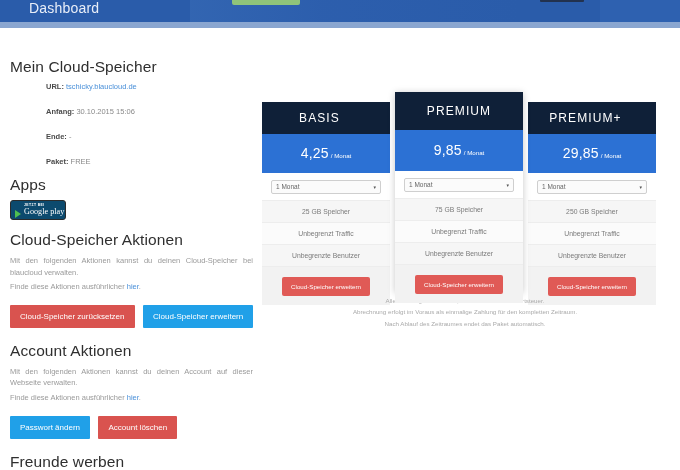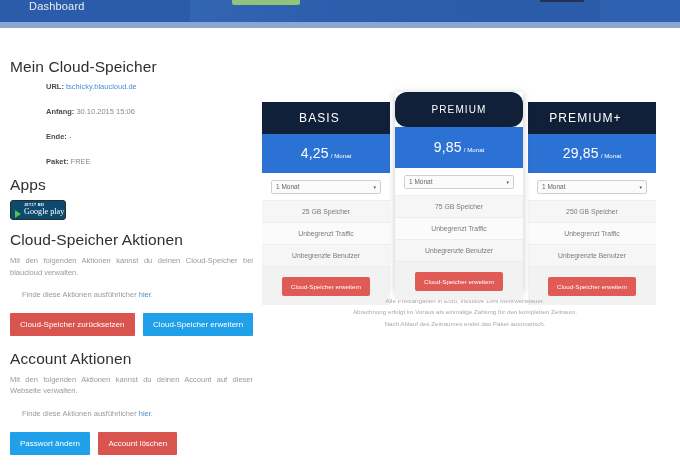--- a/index.html
+++ b/index.html
@@ -26,21 +26,21 @@
     background: linear-gradient(90deg,#3568b4 0%,#2d5fae 40%,#2a5caa 100%);
     opacity: .75;
   }
   .topbar-sheen2 {
     position: absolute; top: 0; left: 600px;
     width: 80px; height: 22px;
     background: #2e61b0;
   }
   .brand {
     position: absolute; left: 29px; top: 0;
-    color: #e8eef8; font-size: 11px; letter-spacing: .2px;
+    color: #e8eef8; font-size: 14px; letter-spacing: .2px;
     z-index: 3;
   }
   .green-chip {
     position: absolute; left: 232px; top: -6px;
     width: 68px; height: 11px;
     background: #8fc47a; border-radius: 2px;
     z-index: 2;
   }
   .dark-chip {
     position: absolute; left: 540px; top: -4px;
@@ -68,21 +68,21 @@
     font-size: 7.5px; color: #8a8a8a; margin: 0 0 9px 0; line-height: 1.2;
   }
   .meta b { color: #4a4a4a; font-weight: 700; padding-left: 36px; }
   .meta a { color: #4a90d9; text-decoration: none; }
   .gap-sm { height: 7px; }
   .para {
     font-size: 7.5px; color: #9a9a9a; line-height: 1.55;
     text-align: justify; margin: 0 0 4px 0; width: 243px;
   }
   .para2 {
-    font-size: 7.5px; color: #9a9a9a; line-height: 1.4; margin: 12px; width: 243px;
+    font-size: 7.5px; color: #9a9a9a; line-height: 1.4; margin: 0; width: 243px;
   }
   .para2 a { color: #4a90d9; text-decoration: none; }
 
   .btnrow { margin-top: 12px; }
   .btn {
     display: inline-block;
     border: none; border-radius: 1px;
     color: #fff; font-size: 8px;
     padding: 7px 10px;
     font-family: "Liberation Sans", sans-serif;
@@ -123,21 +123,21 @@
   }
   .plan.p1 { left: 0; }
   .plan.p2 { left: 133px; top: 0; height: 200px; box-shadow: 0 1px 7px rgba(0,0,0,.22); z-index: 3; }
   .plan.p3 { left: 266px; }
 
   .plan-head {
     background: #0f2038; color: #fff;
     font-size: 12px; letter-spacing: 1.1px;
     padding: 9px 13px 9px 0;
   }
-  .plan.p2 .plan-head { padding: 12px 0 12px 0; font-size: 10px; border-radius: 12px; }
+  .plan.p2 .plan-head { padding: 12px 0 12px 0; font-size: 12px; }
 
   .plan-price {
     background: #2c71d4; color: #fff;
     padding: 10px 0 11px 0;
   }
   .plan.p2 .plan-price { padding: 11px 0 12px 0; }
   .plan-price .amt { font-size: 14px; letter-spacing: .2px; }
   .plan-price .per { font-size: 6.2px; margin-left: 2px; }
 
   .plan-select { padding: 7px 9px 6px 9px; background: #fff; }

